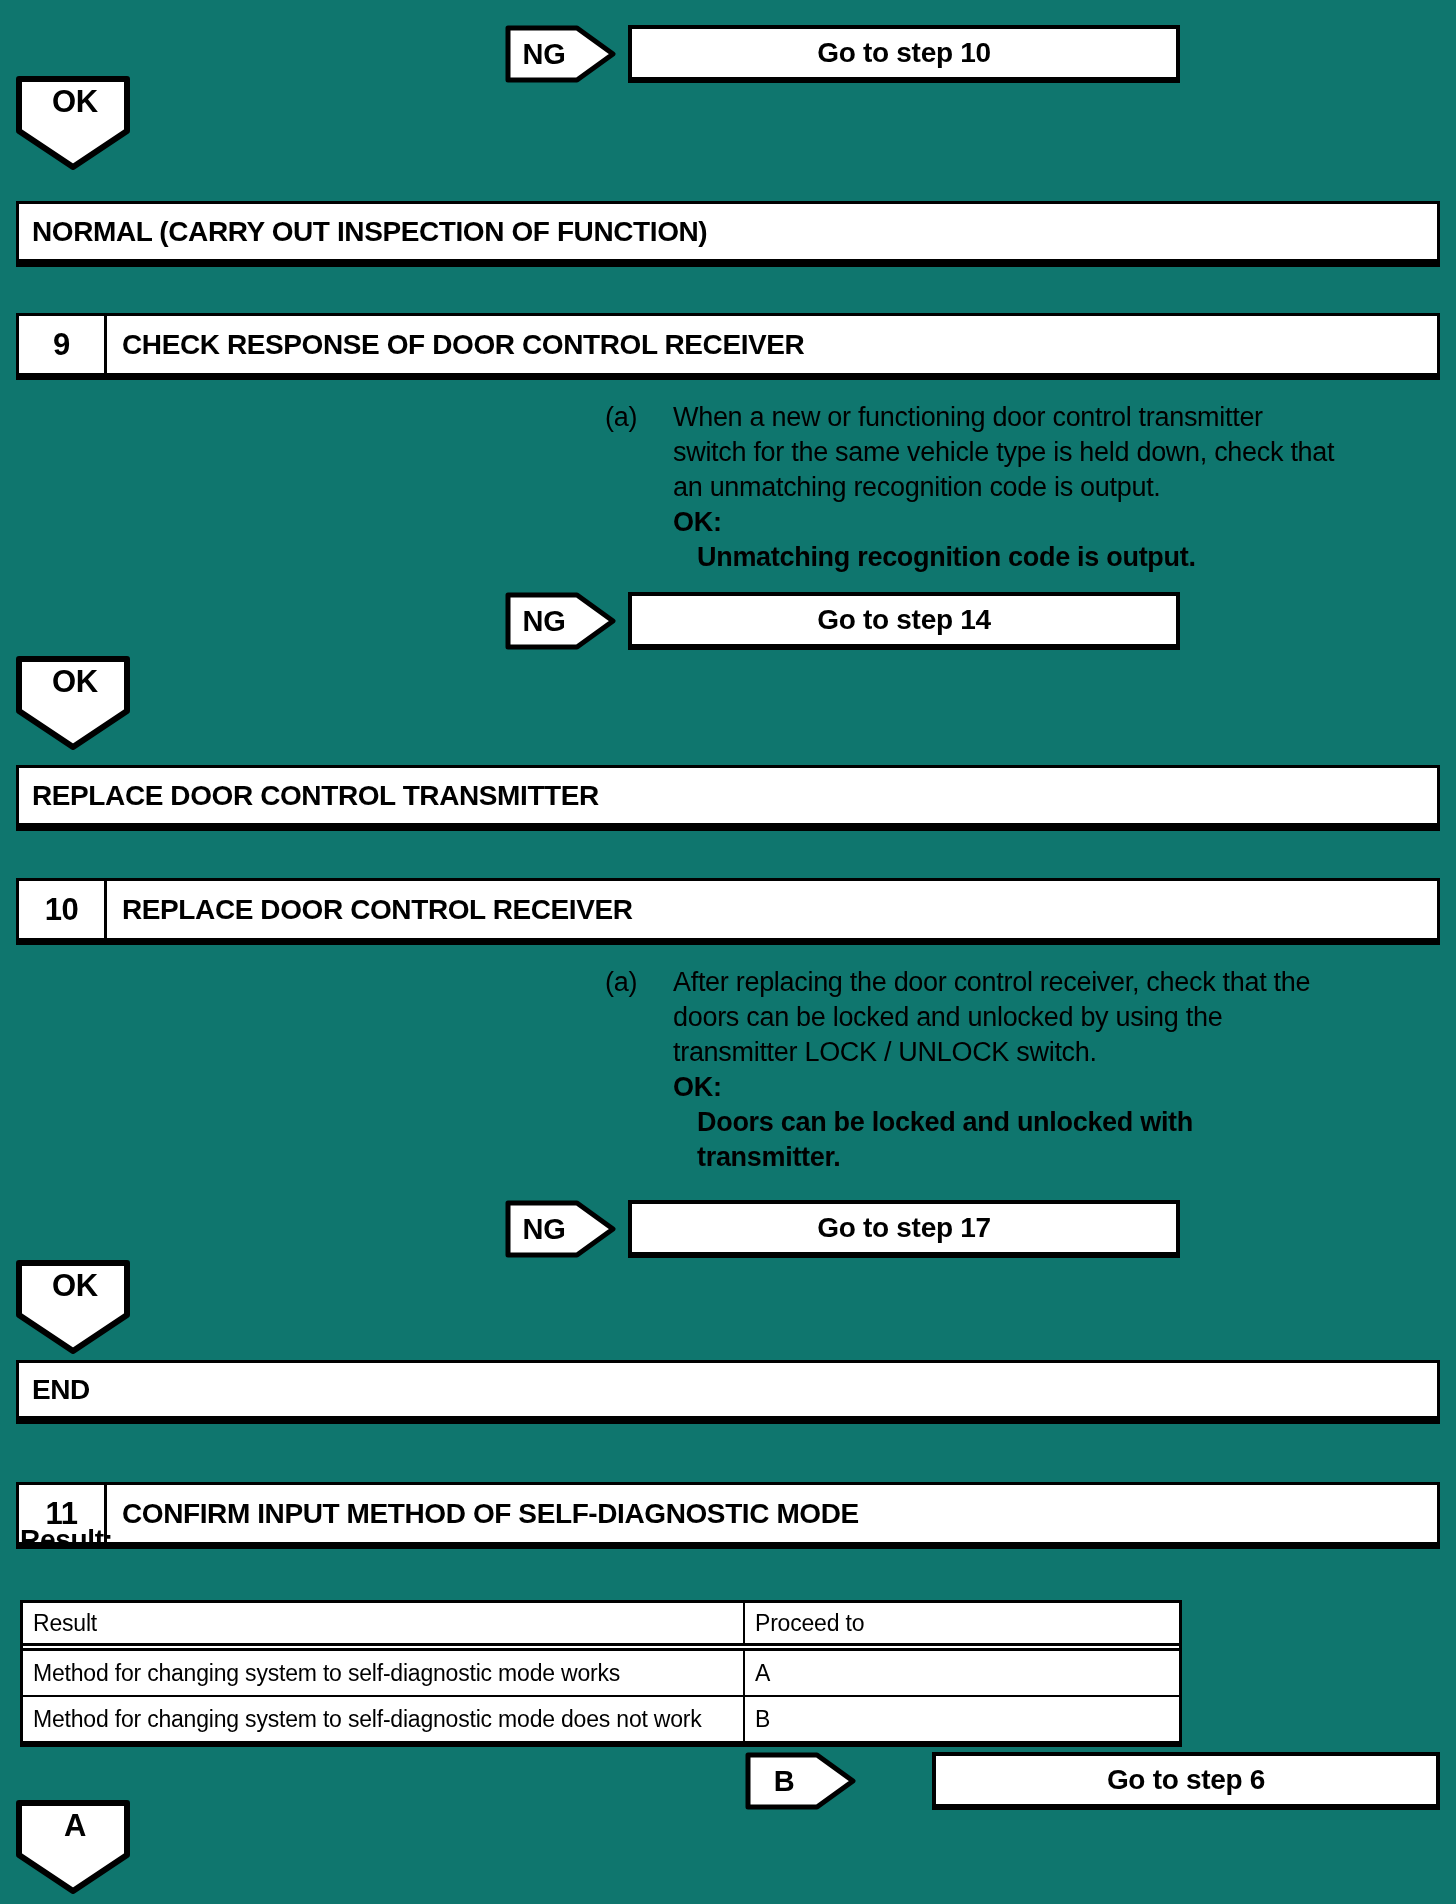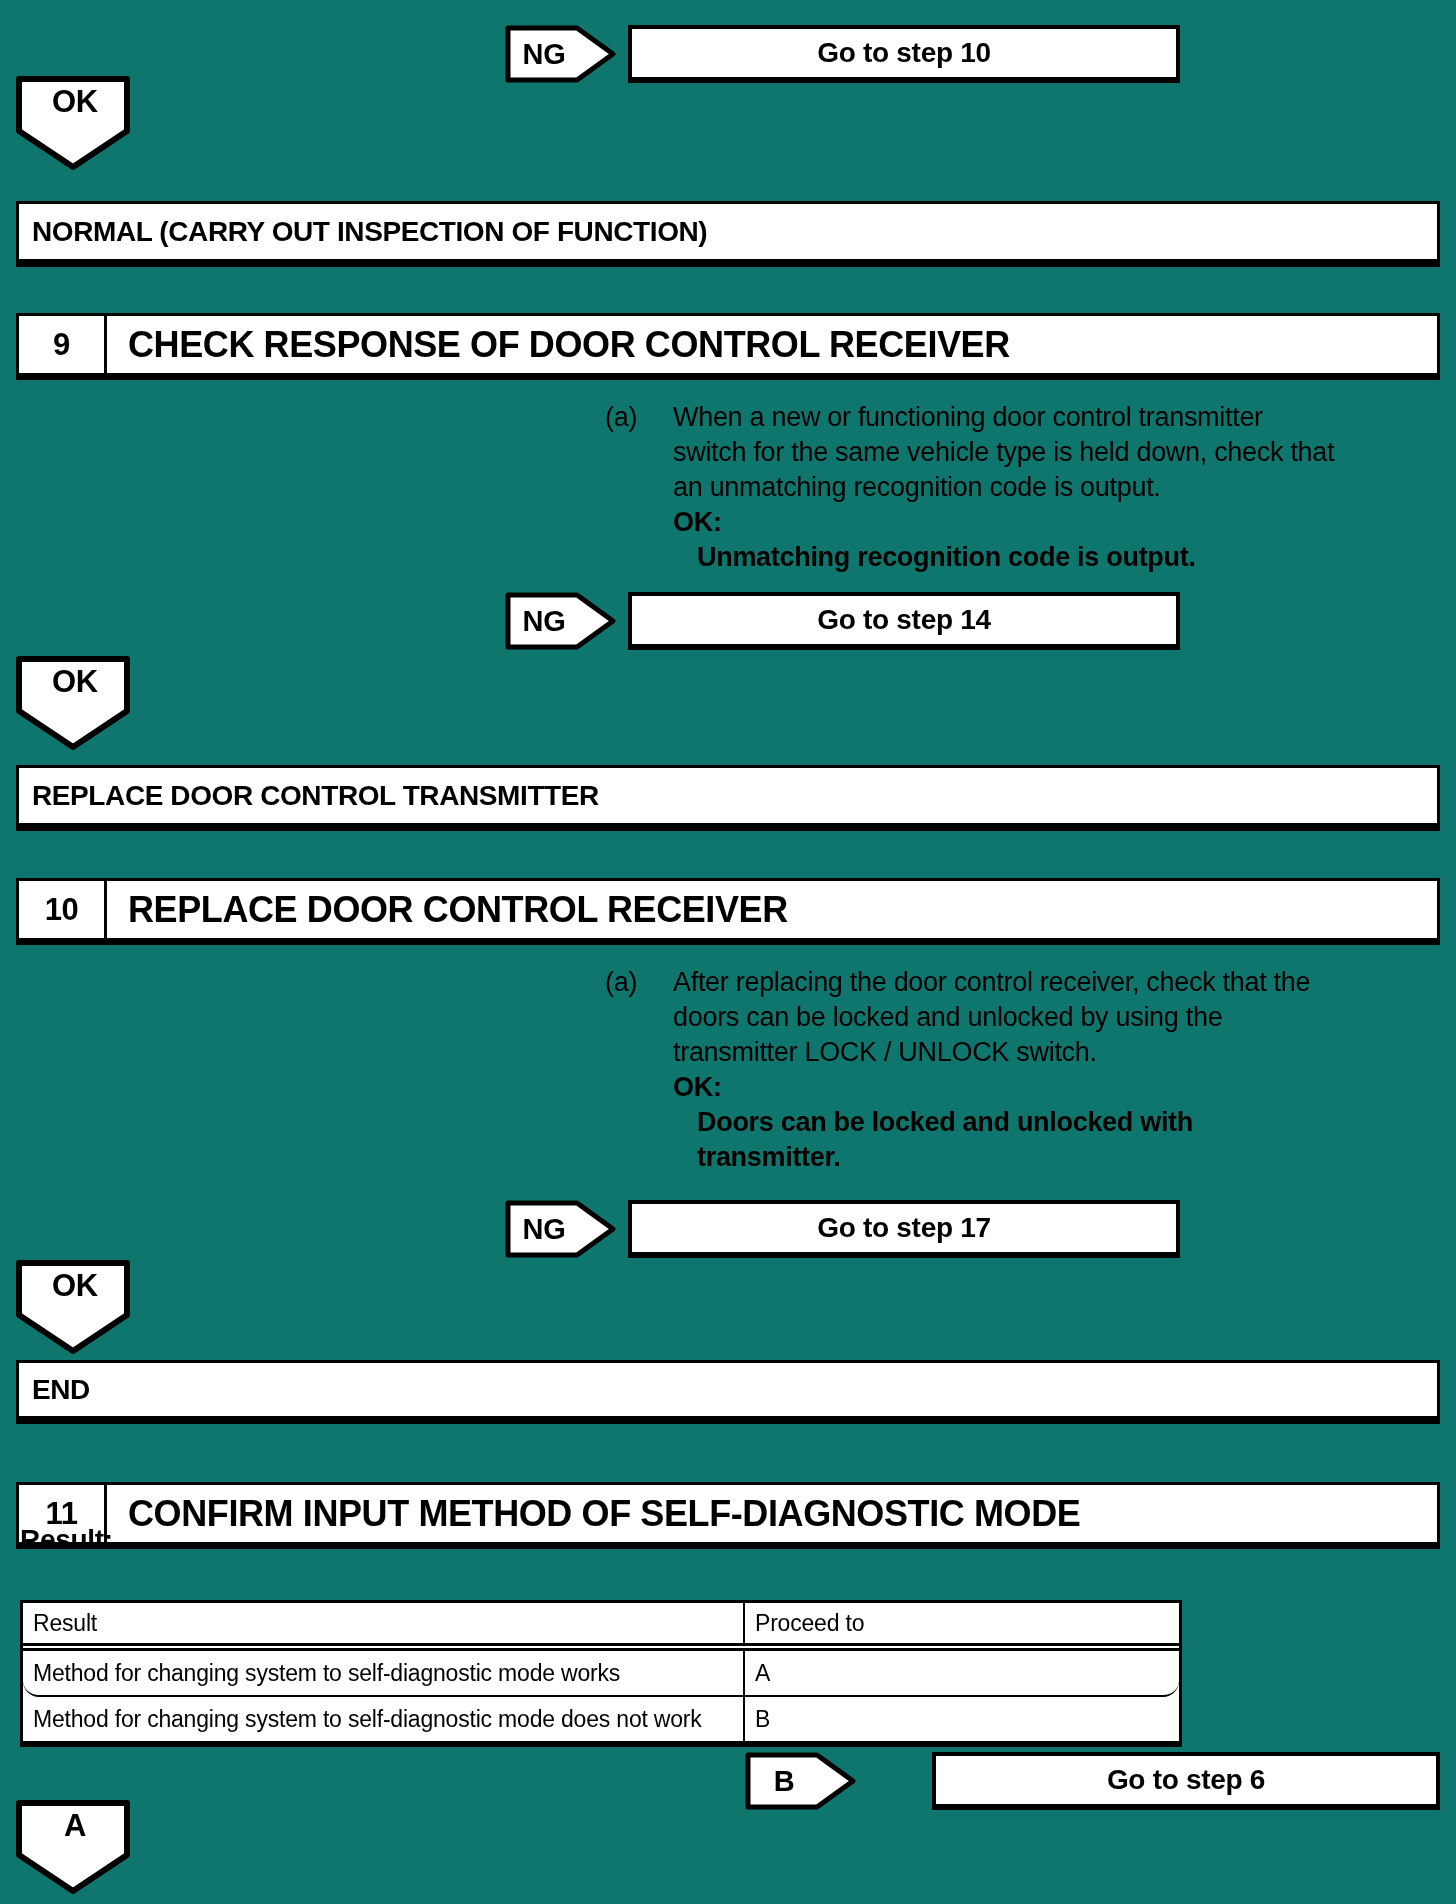--- a/index.html
+++ b/index.html
@@ -72,22 +72,22 @@
     letter-spacing: -0.4px;
   }
   .step-num {
     width: 88px;
     border-right: 3px solid #000;
     display: flex; align-items: center; justify-content: center;
     font-size: 31px;
   }
   .step-title {
     display: flex; align-items: center;
-    padding-left: 21px;
-    font-size: 36px;
+    padding-left: 15px;
+    font-size: 28px;
   }
 
   
   .para {
     position: absolute;
     font-size: 27px;
     line-height: 35px;
     letter-spacing: -0.3px;
   }
   .para .item-label { position: absolute; left: 0; top: 0; }
@@ -104,21 +104,21 @@
   }
   .rtable {
     position: absolute;
     left: 20px; top: 1600px; width: 1162px;
     background: #fff;
     border: 3px solid #000;
     border-bottom-width: 6px;
   }
   .rrow { display: grid; grid-template-columns: 722px 1fr; }
   .rrow.head { border-bottom: 8px double #000; font-weight: normal; }
-  .rrow.mid  { border-bottom: 2px solid #000; border-radius: 16px; }
+  .rrow.mid  { border-bottom: 2px solid #000; }
   .rcell {
     display: flex; align-items: center;
     padding: 4px 10px;
     font-size: 23px;
     letter-spacing: -0.2px;
     min-height: 44px;
   }
   .rrow.head .rcell { min-height: 40px; }
   .rcell.c1 { border-right: 2px solid #000; }
 </style>

